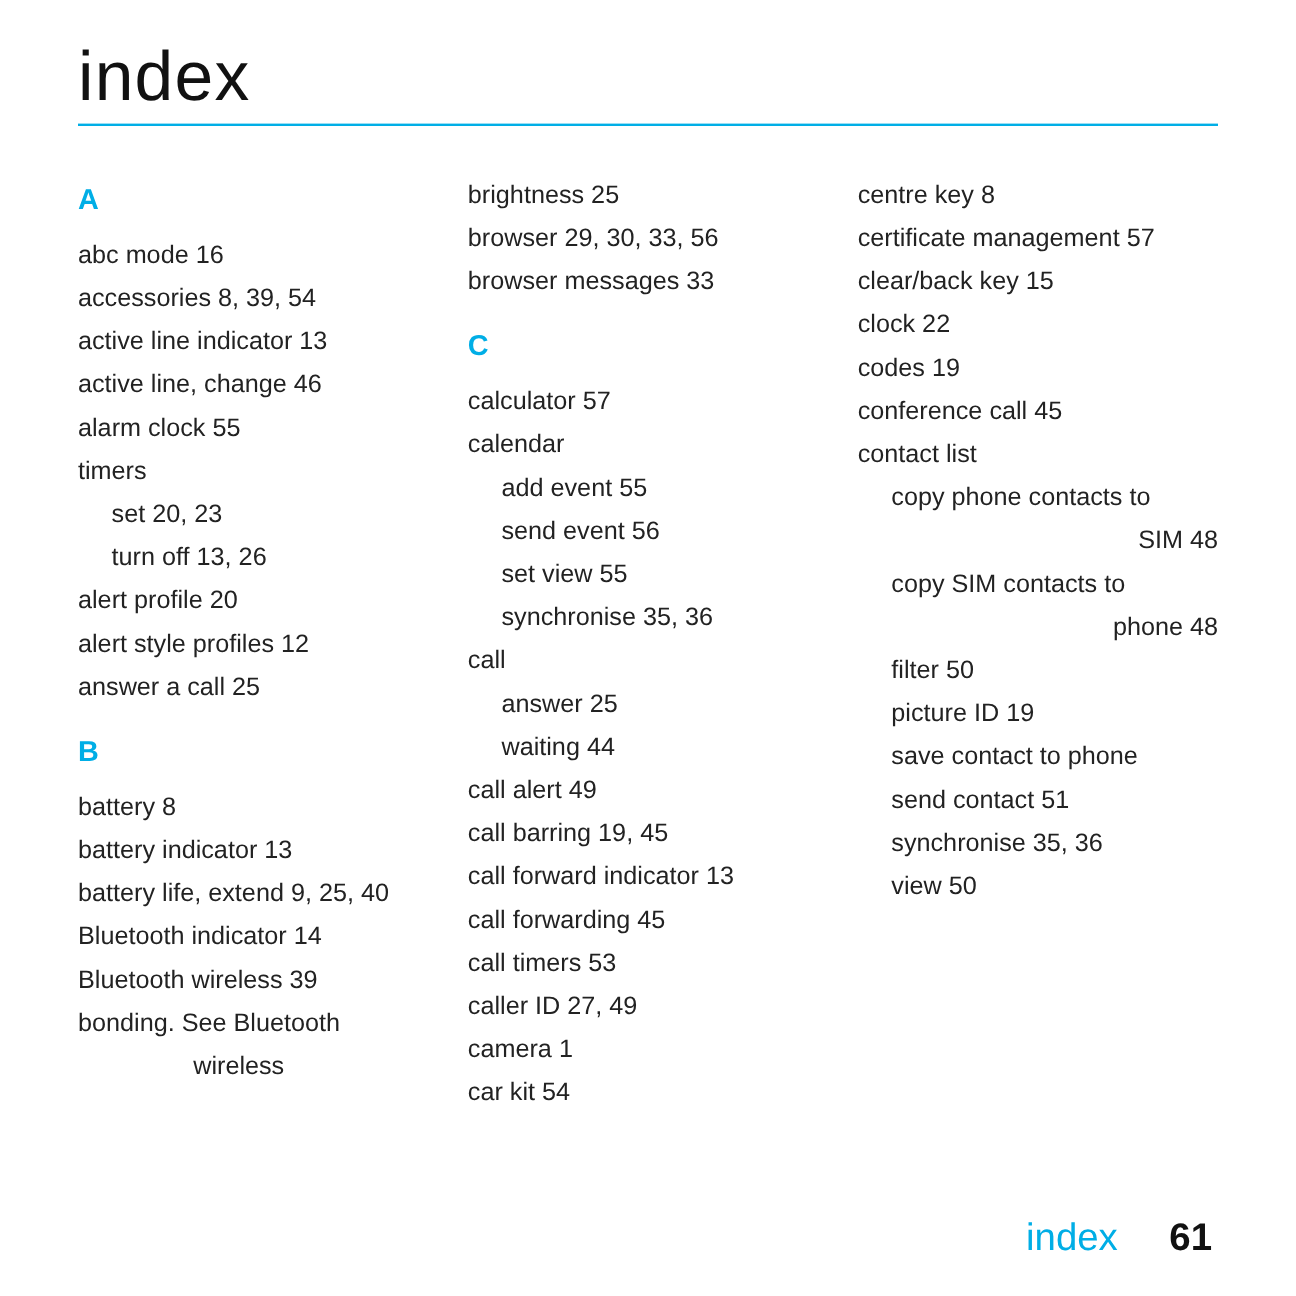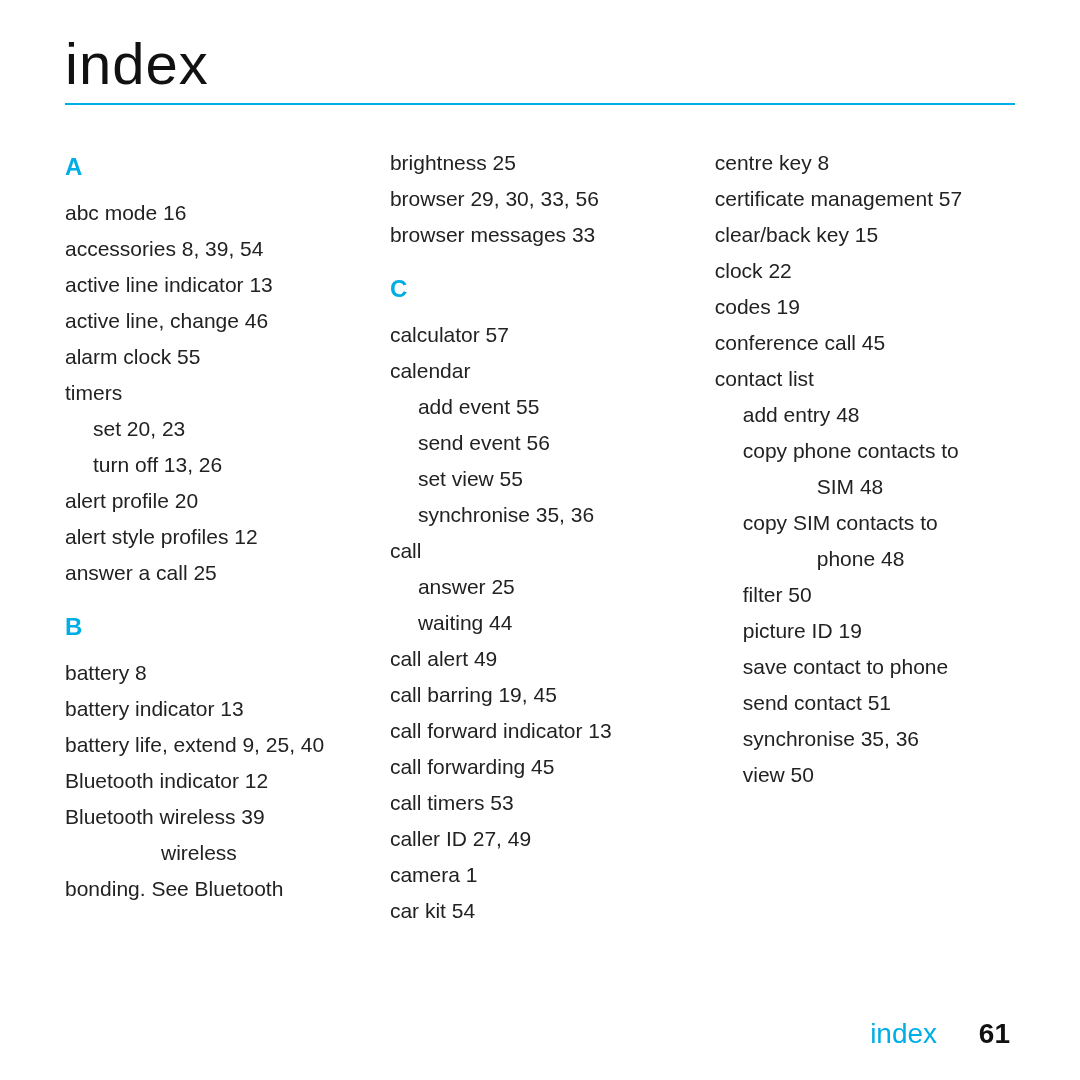--- a/index.html
+++ b/index.html
@@ -44,26 +44,26 @@
   .letter {
     color: #00aee6;
     font-weight: 700;
     font-size: 24px;
     margin: 18px 0 10px 0;
   }
   .letter.first { margin-top: 4px; }
   .entry { }
   .sub { padding-left: 28px; }
   .sub2a { padding-left: 96px; }
-  .sub2b { padding-left: 102px; }
+  .sub2b { padding-left: 102px; text-align: right; }
   .footer {
     position: absolute;
     right: 70px;
     bottom: 30px;
-    font-size: 28px;
+    font-size: 32px;
   }
   .footer-label { color: #00aee6; margin-right: 34px; }
   .footer-num { font-weight: 700; color: #111; }
 </style>
 </head>
 <body>
 
 <div class="page">
   <h1 class="title">index</h1>
   <hr class="rule">
@@ -80,24 +80,24 @@
       <div class="entry sub">set  20, 23</div>
       <div class="entry sub">turn off  13, 26</div>
       <div class="entry">alert profile  20</div>
       <div class="entry">alert style profiles  12</div>
       <div class="entry">answer a call  25</div>
 
       <div class="letter">B</div>
       <div class="entry">battery  8</div>
       <div class="entry">battery indicator  13</div>
       <div class="entry">battery life, extend  9, 25, 40</div>
-      <div class="entry">Bluetooth indicator  12</div>
+      <div class="entry">Bluetooth indicator  14</div>
       <div class="entry">Bluetooth wireless  39</div>
+      <div class="entry">bonding. See Bluetooth</div>
       <div class="entry sub2a">wireless</div>
-      <div class="entry">bonding. See Bluetooth</div>
     </div>
 
     <div class="col">
       <div class="entry">brightness  25</div>
       <div class="entry">browser  29, 30, 33, 56</div>
       <div class="entry">browser messages  33</div>
 
       <div class="letter">C</div>
       <div class="entry">calculator  57</div>
       <div class="entry">calendar</div>
@@ -119,21 +119,20 @@
     </div>
 
     <div class="col col3">
       <div class="entry">centre key  8</div>
       <div class="entry">certificate management  57</div>
       <div class="entry">clear/back key  15</div>
       <div class="entry">clock  22</div>
       <div class="entry">codes  19</div>
       <div class="entry">conference call  45</div>
       <div class="entry">contact list</div>
-      <div class="entry sub">add entry  48</div>
       <div class="entry sub">copy phone contacts to</div>
       <div class="entry sub2b">SIM  48</div>
       <div class="entry sub">copy SIM contacts to</div>
       <div class="entry sub2b">phone  48</div>
       <div class="entry sub">filter  50</div>
       <div class="entry sub">picture ID  19</div>
       <div class="entry sub">save contact to phone</div>
       <div class="entry sub">send contact  51</div>
       <div class="entry sub">synchronise  35, 36</div>
       <div class="entry sub">view  50</div>

